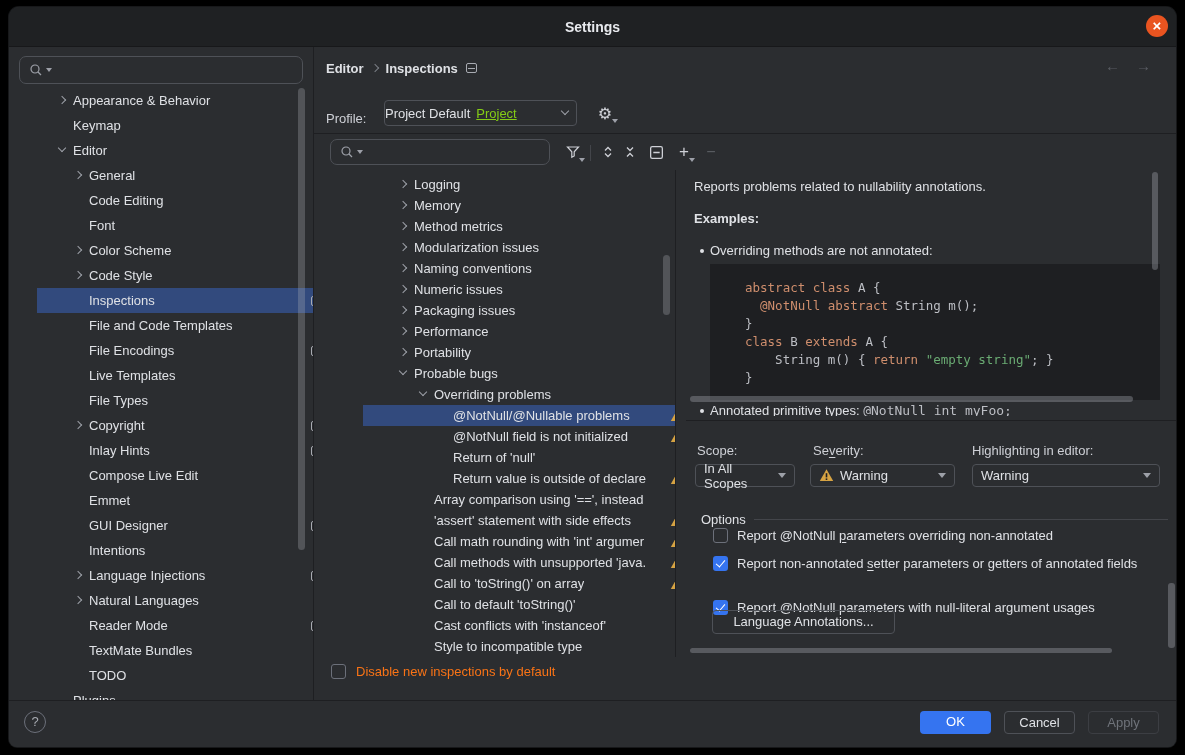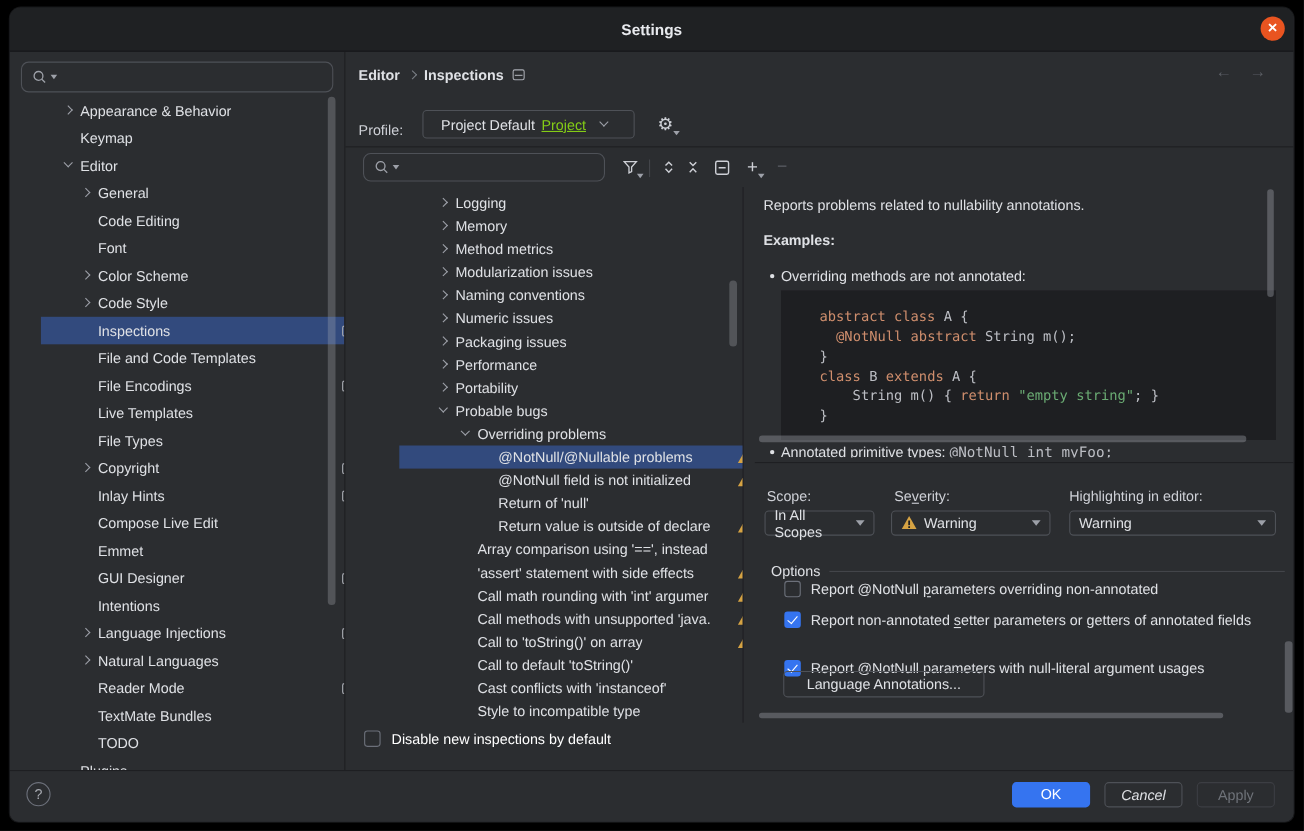--- a/index.html
+++ b/index.html
@@ -28,21 +28,21 @@
   .mod-icon { position:absolute; right:19px; top:50%; margin-top:-5px; width:11px; height:10px; border:1px solid #A8ABB2; border-radius:2px; }
   .mod-icon::after { content:""; position:absolute; left:1px; right:1px; top:3.5px; height:1.5px; background:#A8ABB2; }
   .mod-inline { position:relative; display:inline-block; width:11px; height:10px; border:1px solid #A8ABB2; border-radius:2px; vertical-align:middle; }
   .mod-inline::after { content:""; position:absolute; left:1px; right:1px; top:3.5px; height:1.5px; background:#A8ABB2; }
   .vdiv { position:absolute; left:304px; top:40px; width:1px; height:653px; background:#1E1F22; }
   
   .breadcrumb { position:absolute; left:317px; top:50px; height:22px; display:flex; align-items:center; gap:8px; font-weight:bold; color:#DFE1E5; }
   .crumb-sep { width:6px; height:6px; border-right:1.4px solid #7A7E85; border-bottom:1.4px solid #7A7E85; transform:rotate(-45deg); }
   .nav-arrows { position:absolute; left:1096px; top:50px; display:flex; gap:16px; font-size:15px; color:#5A5D63; }
   .profile-label { position:absolute; left:317px; top:99px; line-height:26px; color:#CED0D6; }
-  .profile-select { position:absolute; left:375px; top:93px; width:193px; height:26px; border:1px solid #4E5157; border-radius:4px; display:flex; align-items:center; padding:0 16px; gap:6px; }
+  .profile-select { position:absolute; left:375px; top:93px; width:193px; height:26px; border:1px solid #4E5157; border-radius:4px; display:flex; align-items:center; padding:0 0; gap:6px; }
   .profile-scope { color:#84cc16;text-decoration:underline; }
   .caret-down { width:0; height:0; border-left:4px solid transparent; border-right:4px solid transparent; border-top:5px solid #9DA0A8; }
   .sel-caret { margin-left:auto; }
   .gear-btn { position:absolute; left:585px; top:97px; width:22px; height:20px; color:#CED0D6; font-size:16px; line-height:19px; text-align:center; }
   .gear-btn::after { content:""; position:absolute; right:-2px; bottom:1px; width:0; height:0; border-left:3px solid transparent; border-right:3px solid transparent; border-top:4px solid #9DA0A8; }
   .hdiv { position:absolute; left:305px; top:126px; width:862px; height:1px; background:#1E1F22; }
   
   .tree-search { position:absolute; left:321px; top:132px; width:220px; height:26px; border:1px solid #4E5157; border-radius:7px; display:flex; align-items:center; padding-left:8px; gap:2px; background:#2B2D30; }
   .search-input { flex:1; border:none; outline:none; background:transparent; color:#DFE1E5; font-size:13px; font-family:inherit; }
   .tb-icon { position:absolute; top:137px; width:18px; height:18px; }
@@ -63,21 +63,21 @@
   .warn-slot { position:absolute; left:307px; top:3px; width:15px; height:15px; }
   .cb-slot { position:absolute; left:330px; top:3px; }
   .tree-scroll { position:absolute; left:348px; top:85px; width:7px; height:60px; border-radius:4px; background:rgba(171,175,182,0.30); }
   
   .cb { width:15px; height:15px; border-radius:3px; position:relative; flex:0 0 15px; }
   .cb.un { border:1px solid #6C707A; background:transparent; }
   .cb.ch { background:#3574F0; }
   .cb.ch::after { content:""; position:absolute; left:5px; top:2px; width:4px; height:8px; border-right:1.6px solid #fff; border-bottom:1.6px solid #fff; transform:rotate(40deg); }
   .cb.ind { background:#3574F0; }
   .cb.ind::after { content:""; position:absolute; left:3px; top:6.5px; width:9px; height:2px; border-radius:1px; background:#fff; }
-  .disable-row { position:absolute; left:322px; top:657px; display:flex; align-items:center; gap:10px; color:#ffffff; }
+  .disable-row { position:absolute; left:322px; top:657px; display:flex; align-items:center; gap:10px; color:#f97316; }
   
   .desc { position:absolute; left:677px; top:127px; width:490px; height:566px; overflow:hidden; }
   .desc-intro { position:absolute; left:8px; top:45px; }
   .desc-examples { position:absolute; left:8px; top:77px; font-weight:bold; }
   .desc-bullet1 { position:absolute; left:14px; top:109px; }
   .bullet-dot { display:inline-block; width:4px; height:4px; border-radius:50%; background:#DFE1E5; vertical-align:2px; margin-right:6px; }
   .code-block { position:absolute; left:24px; top:130px; width:450px; height:136px; background:#1E1F22; padding:15px 0 0 35px; font-family:"DejaVu Sans Mono","Liberation Mono",monospace; font-size:12.5px; color:#BCBEC4; }
   .code-line { height:18px; line-height:18px; white-space:pre; }
   .tok-kw { color:#CF8E6D; }
   .tok-str { color:#6AAB73; }
@@ -98,21 +98,21 @@
   .opt-cb-row .lab { white-space:nowrap; }
   .cfg-btn { position:absolute; left:26px; top:476px; width:183px; height:24px; border:1px solid #4E5157; border-radius:4px; text-align:center; line-height:22px; color:#DFE1E5; }
   .opt-vscroll { position:absolute; left:482px; top:449px; width:7px; height:65px; border-radius:3px; background:rgba(171,175,182,0.35); }
   .opt-hscroll { position:absolute; left:4px; top:514px; width:422px; height:5px; border-radius:3px; background:rgba(171,175,182,0.35); }
   u { text-decoration:underline; text-underline-offset:2px; }
   
   .bottombar { position:absolute; left:0; top:693px; width:1167px; height:47px; border-top:1px solid #1E1F22; background:#2B2D30; }
   .help-btn { position:absolute; left:15px; top:704px; width:22px; height:22px; border:1px solid #6C707A; border-radius:50%; color:#A8ABB2; text-align:center; line-height:20px; font-size:13px; }
   .btn { position:absolute; top:704px; width:71px; height:23px; border-radius:4px; text-align:center; line-height:22px; font-size:13px; }
   .btn-ok { left:911px; background:#3574F0; color:#fff; }
-  .btn-cancel { left:995px; border:1px solid #4E5157; color:#DFE1E5;font-style:italic; }
+  .btn-cancel { left:995px; border:1px solid #4E5157; color:#DFE1E5; }
   .btn-apply { left:1079px; border:1px solid #3C3E43; color:#6F737A; }
   svg { display:block; }
 </style>
 </head>
 <body>
 
 <div class="window">
 
   <div class="titlebar">
     <div class="title">Settings</div>

